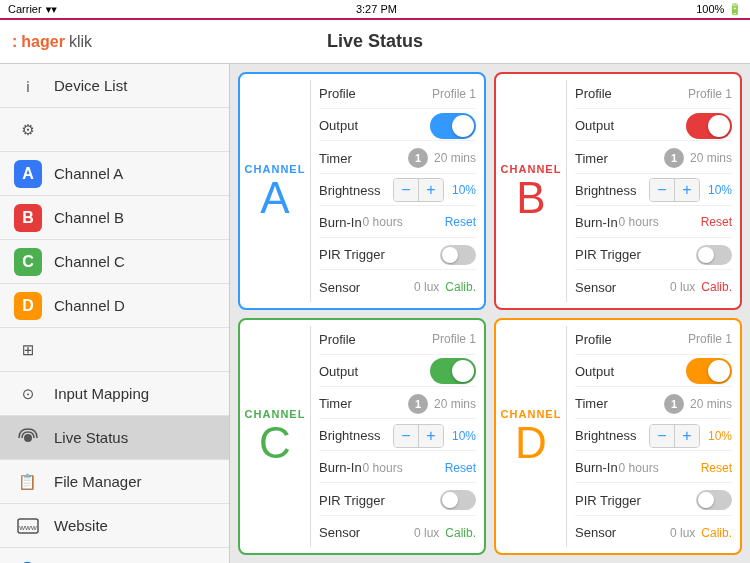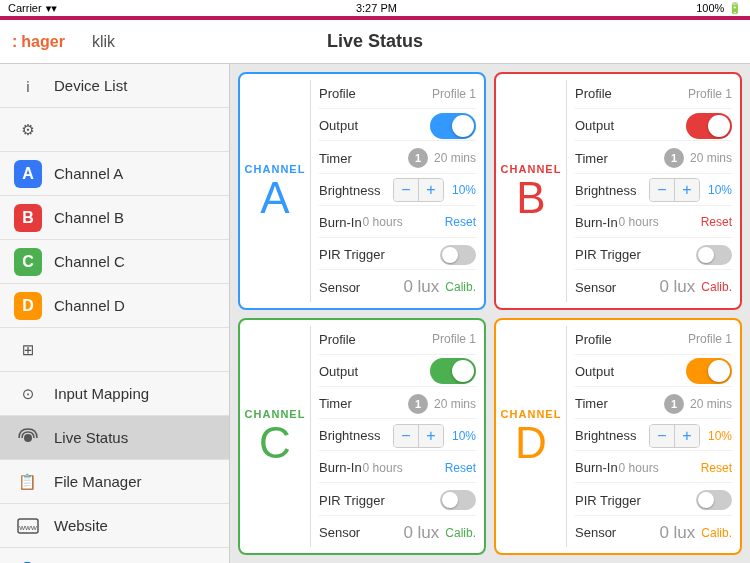--- a/index.html
+++ b/index.html
@@ -9,21 +9,21 @@
     .status-bar {
       background: #fff;
       height: 20px;
       display: flex;
       align-items: center;
       justify-content: space-between;
       padding: 0 8px;
       font-size: 11px;
       font-weight: 500;
       color: #000;
-      border-bottom: 4px solid #be185d;
+      border-bottom: 2px solid #be185d;
     }
     .status-bar-left, .status-bar-right { display: flex; align-items: center; gap: 4px; }
 
     
     .app-header {
       background: #fff;
       height: 44px;
       display: flex;
       align-items: center;
       justify-content: center;
@@ -32,21 +32,21 @@
     }
     .app-header-logo {
       position: absolute;
       left: 12px;
       display: flex;
       align-items: center;
       gap: 4px;
     }
     .logo-dots { color: #e63; font-size: 16px; font-weight: 700; }
     .logo-hager { color: #e63; font-size: 16px; font-weight: 700; }
-    .logo-klik { color: #555; font-size: 16px; font-weight: 300; margin-left: 23px; }
+    .logo-klik { color: #555; font-size: 16px; font-weight: 300; }
     .header-title { font-size: 18px; font-weight: 600; color: #333; }
 
     
     .main-layout { display: flex; height: 499px; }
 
     
     .sidebar {
       width: 230px;
       background: #f7f7f7;
       border-right: 1px solid #ccc;
@@ -244,21 +244,21 @@
       height: 16px;
       background: #fff;
       border-radius: 50%;
       position: absolute;
       left: 2px;
       top: 2px;
       box-shadow: 0 1px 2px rgba(0,0,0,0.3);
     }
 
     
-    .sensor-val { font-size: 17px; color: #999; text-align: center; }
+    .sensor-val { font-size: 12px; color: #999; text-align: center; }
   </style>
 </head>
 <body>
 
 <div class="status-bar">
   <div class="status-bar-left">
     <span>Carrier</span>
     <span>▾▾</span>
   </div>
   <div>3:27 PM</div>

